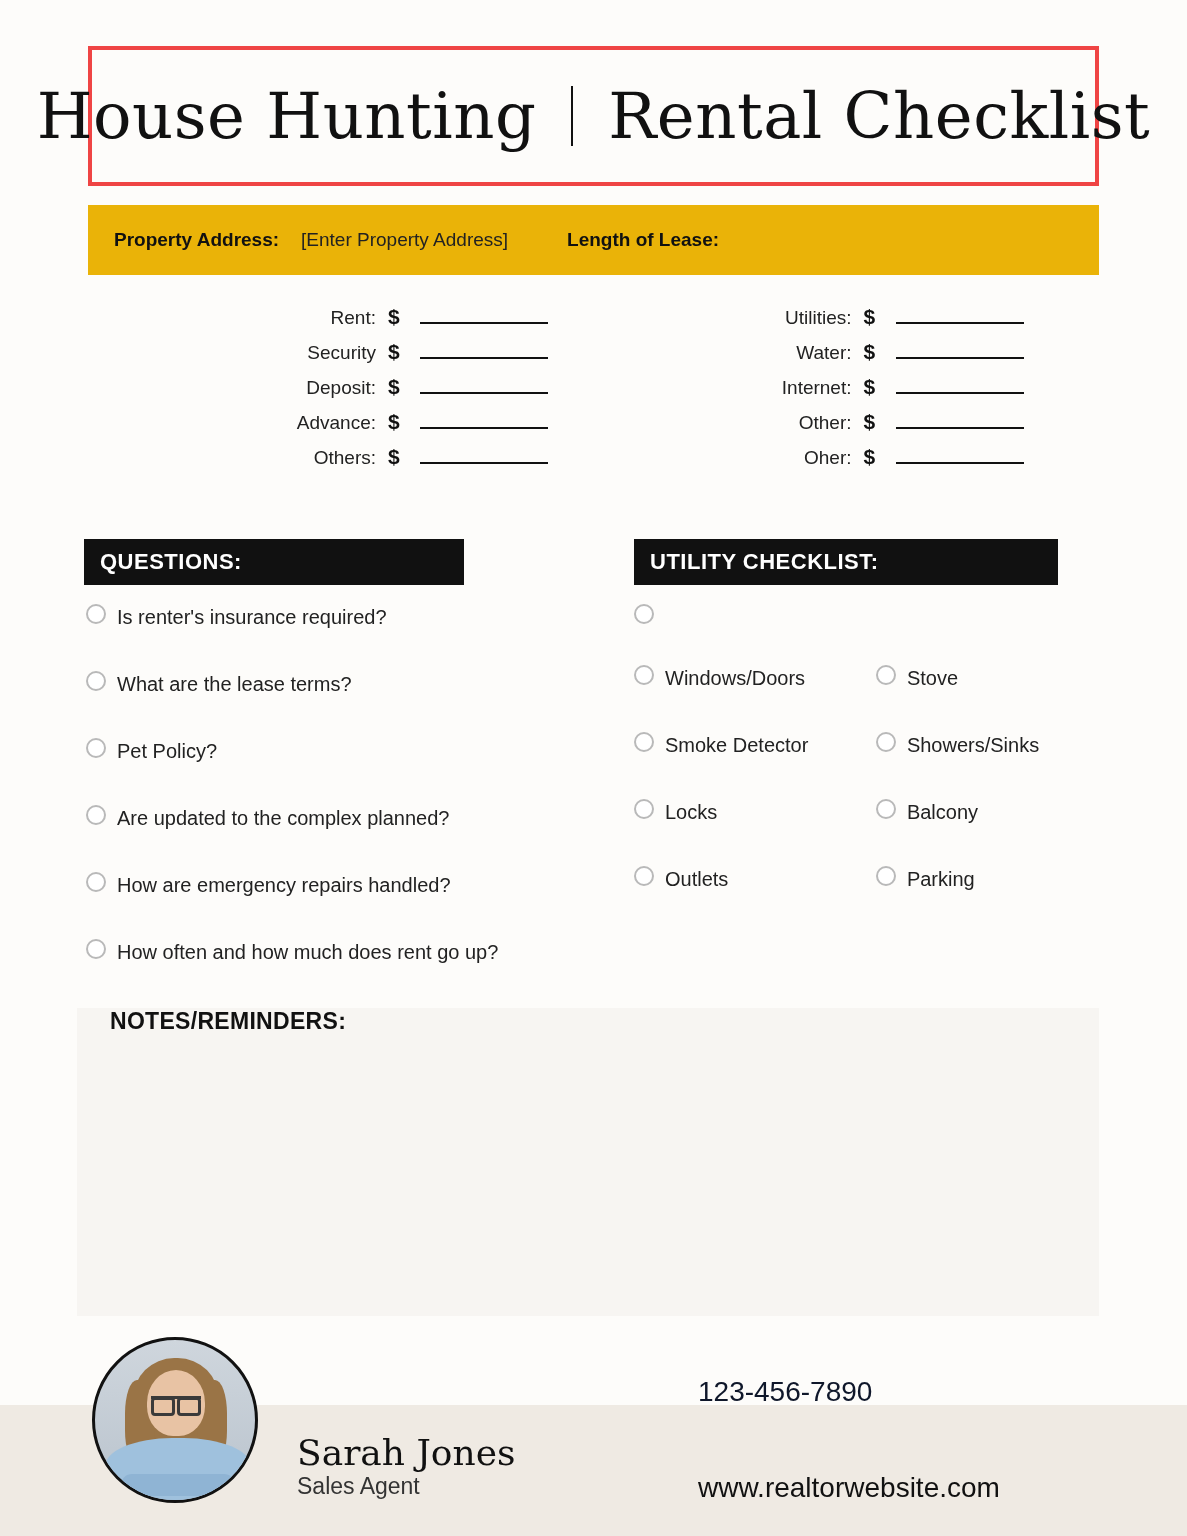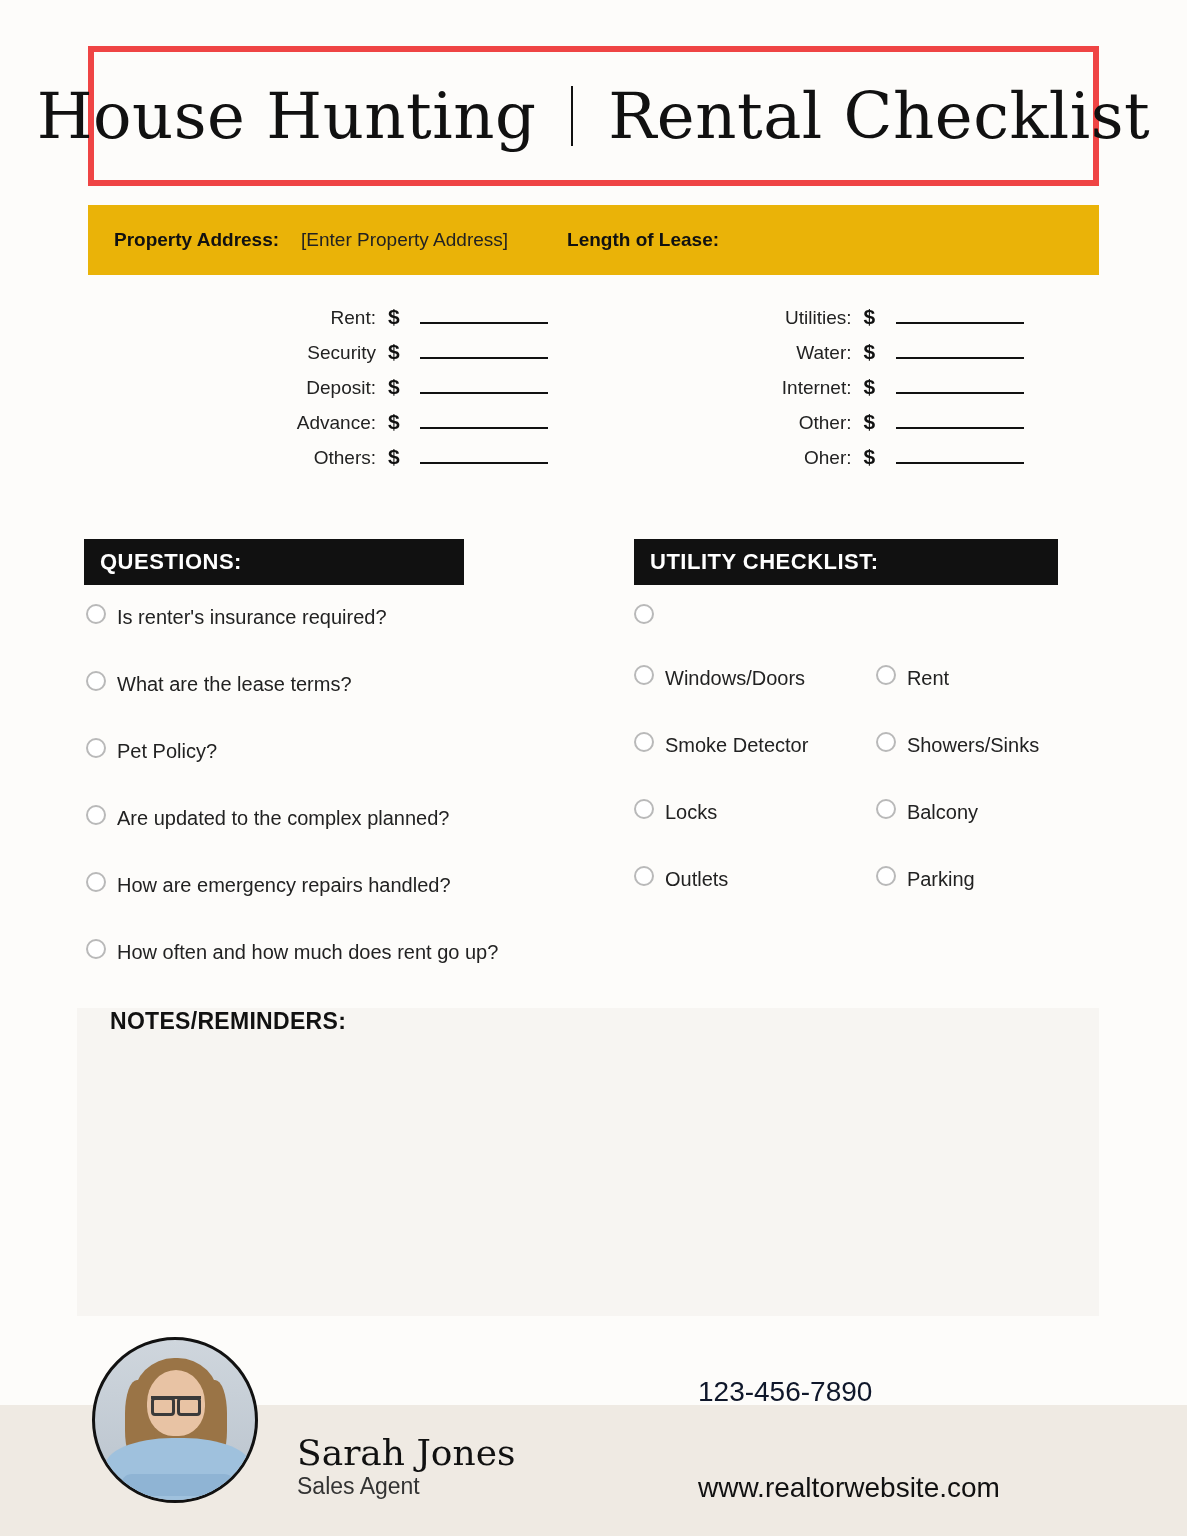--- a/index.html
+++ b/index.html
@@ -12,21 +12,21 @@
     overflow: hidden;
   }
 
   
   .title-box {
     position: absolute;
     left: 88px;
     top: 46px;
     width: 1011px;
     height: 140px;
-    border: 6px solid #ef4444;
+    border: 4px solid #ef4444;
     display: flex;
     align-items: center;
     justify-content: center;
   }
   .title-text {
     font-family: "DejaVu Serif", "Liberation Serif", serif;
     font-size: 64px;
     letter-spacing: 0.5px;
     color: #111;
     white-space: nowrap;
@@ -399,21 +399,21 @@
       <span>Locks</span>
     </div>
     <div class="chk-item">
       <span class="circle"></span>
       <span>Outlets</span>
     </div>
   </div>
   <div class="ucol second">
     <div class="chk-item">
       <span class="circle"></span>
-      <span>Rent</span>
+      <span>Stove</span>
     </div>
     <div class="chk-item">
       <span class="circle"></span>
       <span>Showers/Sinks</span>
     </div>
     <div class="chk-item">
       <span class="circle"></span>
       <span>Balcony</span>
     </div>
     <div class="chk-item">

